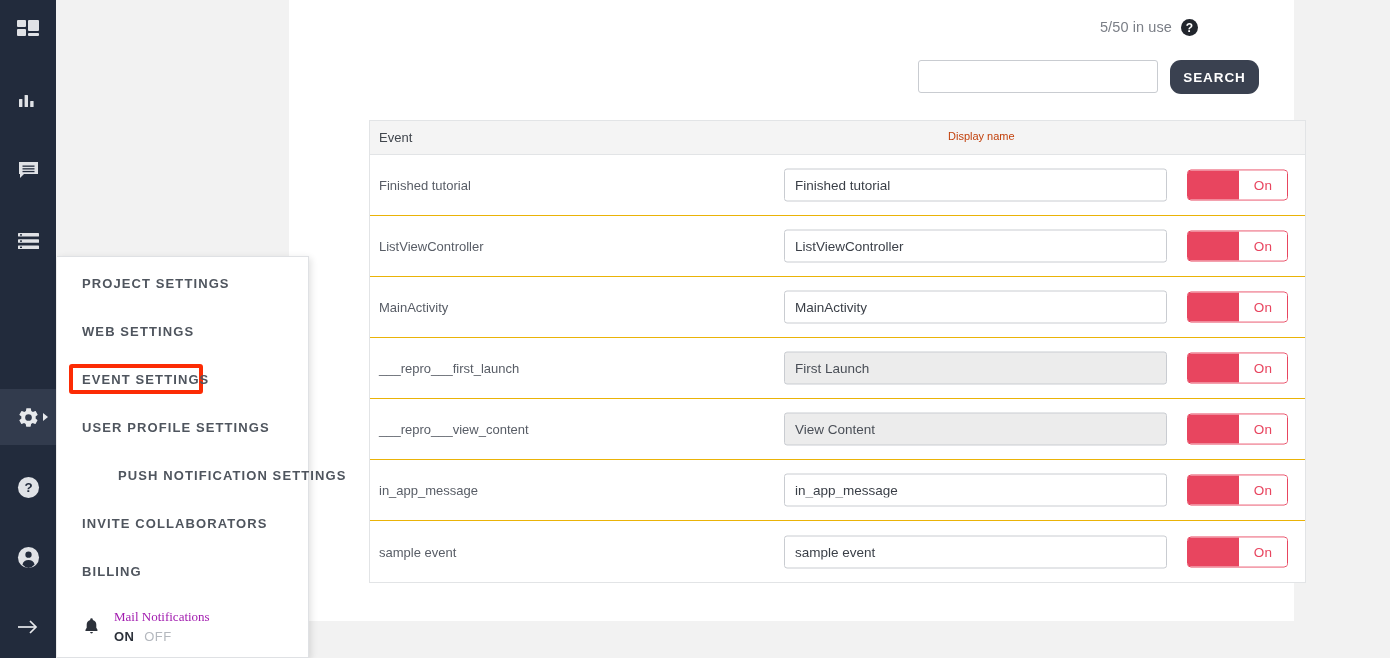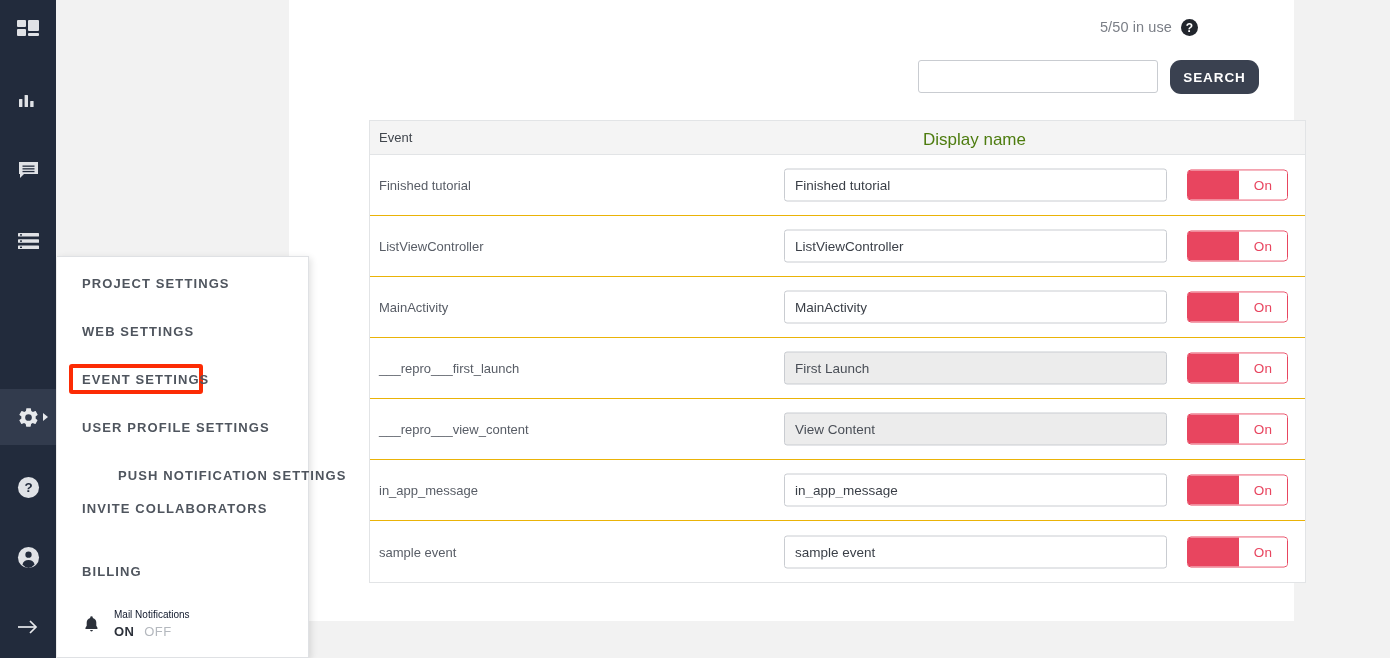--- a/index.html
+++ b/index.html
@@ -86,22 +86,22 @@
   .thead {
     height: 34px; background: #f4f4f4;
     border-bottom: 1px solid #e2e4e6;
     position: relative;
   }
   .th-event {
     position: absolute; left: 9px; top: 9px;
     font-size: 13px; color: #41464d;
   }
   .th-display {
-    position: absolute; left: 553px; top: 9px;
-    font-size: 17px; color: #4d7c0f;
+    position: absolute; left: 578px; top: 9px;
+    font-size: 11px; color: #c2410c;
   }
 
   .trow {
     height: 61px;
     border-bottom: 1px solid #eab308;
     position: relative;
   }
   .trow:last-child { border-bottom: none; }
   .cell-event {
     position: absolute; left: 9px; top: 50%;
@@ -164,21 +164,21 @@
     pointer-events: none;
   }
   .submenu-item.highlighted { z-index: 2; }
 
   .mail-notif {
     position: absolute; left: 25px; top: 352px;
     display: flex; align-items: center; gap: 13px;
   }
   .bell-wrap { width: 19px; display:flex; align-items:center; justify-content:center; }
   .mail-texts { display: flex; flex-direction: column; gap: 4px; }
-  .mail-title { font-size: 10px; color: #0f172a; }
+  .mail-title { font-size: 13px; color: #a21caf; font-family: Liberation Serif, serif; }
   .mail-opts { display: flex; gap: 10px; align-items: baseline; }
   .opt-on { font-size: 13px; color: #2c313a; font-weight: bold; letter-spacing: .4px; cursor:pointer; }
   .opt-off { font-size: 13px; color: #b4b8be; letter-spacing: .4px; cursor:pointer; }
 </style>
 </head>
 <body>
 
 <div class="app">
 
   <nav class="rail">
@@ -345,21 +345,21 @@
   </main>
 
   <div class="submenu">
     <div class="highlight-box"></div>
     <div id="submenu-items">
         <div class="submenu-item" style="top: 19px;">PROJECT SETTINGS</div>
         <div class="submenu-item" style="top: 67px;">WEB SETTINGS</div>
         <div class="submenu-item highlighted" style="top: 115px;">EVENT SETTINGS</div>
         <div class="submenu-item" style="top: 163px;">USER PROFILE SETTINGS</div>
         <div class="submenu-item" style="top: 211px; padding-left: 36px;">PUSH NOTIFICATION SETTINGS</div>
-        <div class="submenu-item" style="top: 244px;">INVITE COLLABORATORS</div>
+        <div class="submenu-item" style="top: 259px;">INVITE COLLABORATORS</div>
         <div class="submenu-item" style="top: 307px;">BILLING</div>
       </div>
 
     <div class="mail-notif">
       <span class="bell-wrap">
         <svg width="17" height="19" viewBox="0 0 17 19" fill="#2c313a">
           <path d="M8.5 1.2a1.3 1.3 0 0 1 1.3 1.3v.5a4.8 4.8 0 0 1 3.5 4.6v3.1l1.3 2.4c.2.4-.1.9-.6.9H3a.65.65 0 0 1-.6-.9l1.3-2.4V7.6a4.8 4.8 0 0 1 3.5-4.6v-.5A1.3 1.3 0 0 1 8.5 1.2z"></path>
           <path d="M7.1 15.1h2.8a1.4 1.4 0 0 1-2.8 0z"></path>
         </svg>
       </span>

